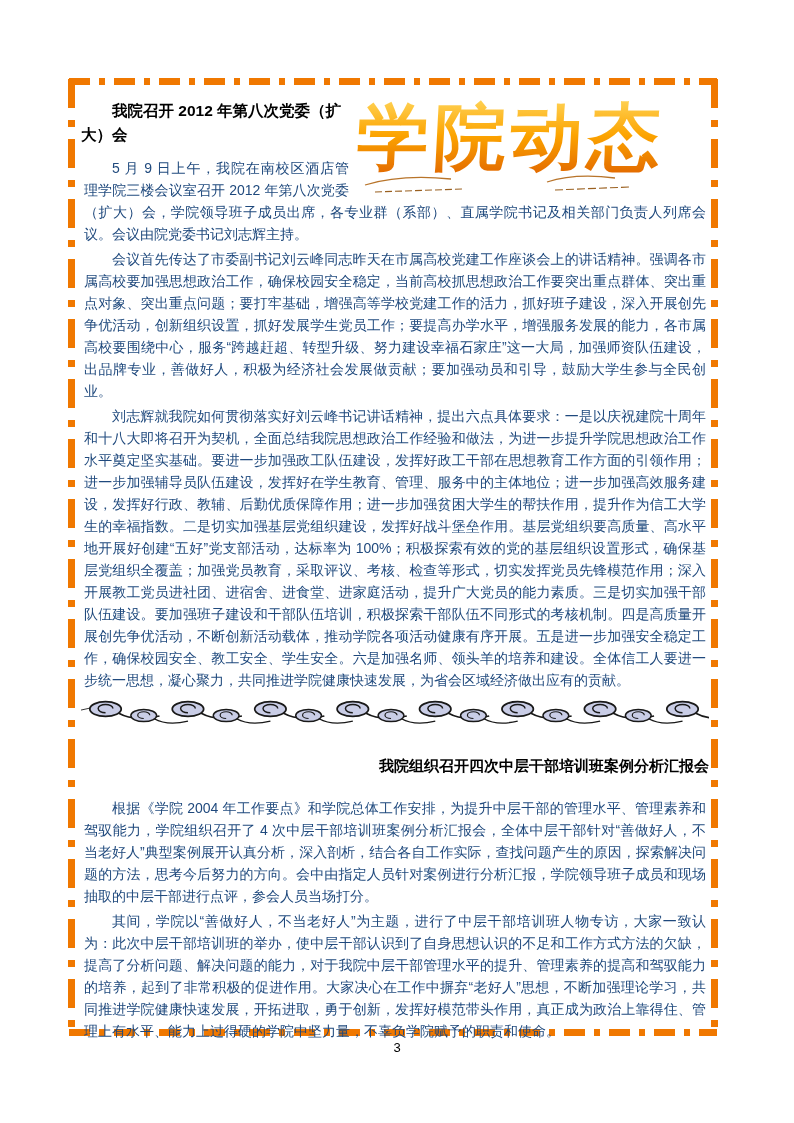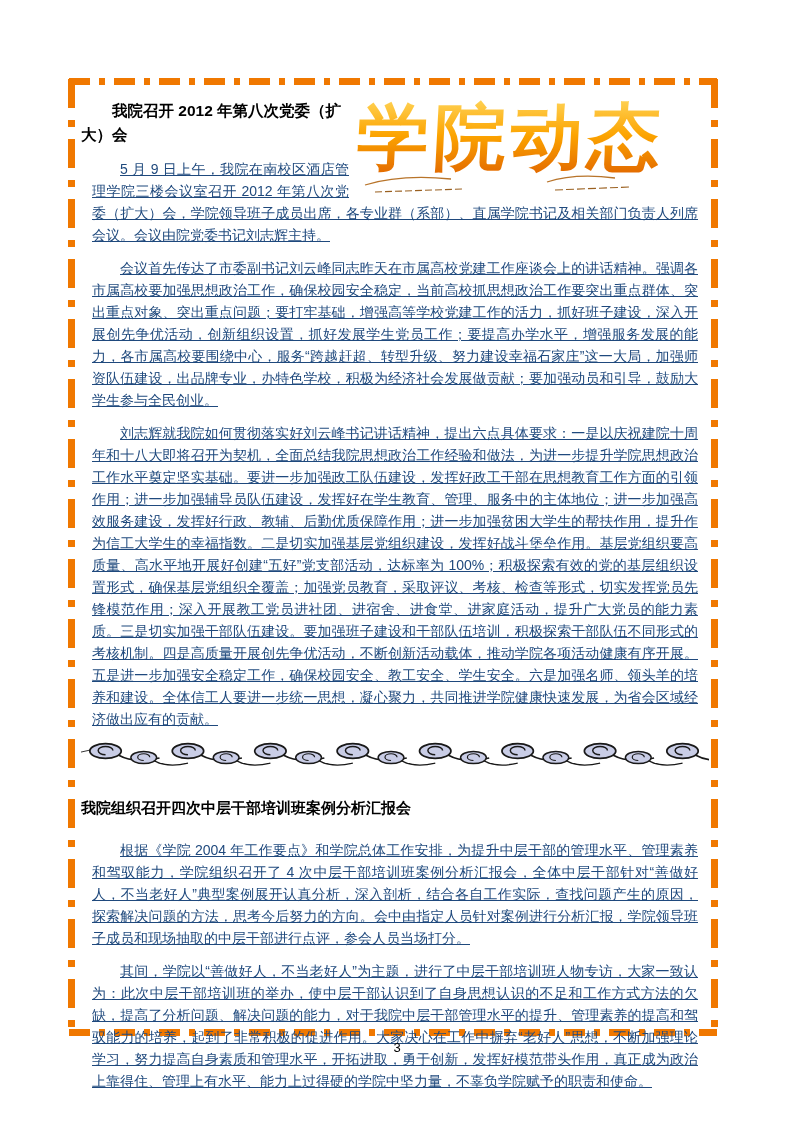--- a/index.html
+++ b/index.html
@@ -45,25 +45,25 @@
       background:linear-gradient(180deg,#FFD75E 0%,#FCA400 48%,#E06300 100%);
       -webkit-background-clip:text;background-clip:text;
       color:transparent;-webkit-text-fill-color:transparent;
     }
   }
   .sketch{position:absolute;left:2px;bottom:-12px;}
   h1.a1-title{
     margin:4px 0 10px;color:#000000;font-weight:bold;
     font-size:15.5px;line-height:24px;text-indent:2em;text-align:left;
   }
-  p.body-par{margin:11px;text-indent:2em;text-decoration:underline;}
+  p.body-par{margin:3px;text-indent:2em;}
   .divider-wrap{clear:none;margin:8px 0 2px;height:30px;}
   h2.a2-title{
     clear:both;margin:26px 0 20px;color:#000000;font-weight:bold;
-    font-size:15px;line-height:22px;text-align:left;text-indent:0;
+    font-size:15px;line-height:22px;text-align:right;text-indent:0;
   }
   .pagenum{
     position:absolute;left:0;right:0;top:1040px;text-align:center;
     color:#000000;font-size:13px;line-height:16px;
   }
 </style>
 </head>
 <body>
 
 <div class="sheet">
@@ -83,21 +83,21 @@
         <path d="M6,14 q 36,-11 86,-6" stroke="#B8742A" stroke-width="1.3" fill="none"></path>
         <path d="M16,21 l 88,-3" stroke="#9A6020" stroke-width="1.1" fill="none" stroke-dasharray="7 3"></path>
         <path d="M188,11 q 28,-9 68,-4" stroke="#B8742A" stroke-width="1.3" fill="none"></path>
         <path d="M196,19 l 74,-3" stroke="#9A6020" stroke-width="1.1" fill="none" stroke-dasharray="8 3"></path>
       </svg>
     </div>
 
     <h1 class="a1-title">我院召开 2012 年第八次党委（扩大）会</h1>
 
     <p class="body-par">5 月 9 日上午，我院在南校区酒店管理学院三楼会议室召开 2012 年第八次党委（扩大）会，学院领导班子成员出席，各专业群（系部）、直属学院书记及相关部门负责人列席会议。会议由院党委书记刘志辉主持。</p>
-    <p class="body-par">会议首先传达了市委副书记刘云峰同志昨天在市属高校党建工作座谈会上的讲话精神。强调各市属高校要加强思想政治工作，确保校园安全稳定，当前高校抓思想政治工作要突出重点群体、突出重点对象、突出重点问题；要打牢基础，增强高等学校党建工作的活力，抓好班子建设，深入开展创先争优活动，创新组织设置，抓好发展学生党员工作；要提高办学水平，增强服务发展的能力，各市属高校要围绕中心，服务“跨越赶超、转型升级、努力建设幸福石家庄”这一大局，加强师资队伍建设，出品牌专业，办特色学校，积极为经济社会发展做贡献；要加强动员和引导，鼓励大学生参与全民创业。</p>
+    <p class="body-par">会议首先传达了市委副书记刘云峰同志昨天在市属高校党建工作座谈会上的讲话精神。强调各市属高校要加强思想政治工作，确保校园安全稳定，当前高校抓思想政治工作要突出重点群体、突出重点对象、突出重点问题；要打牢基础，增强高等学校党建工作的活力，抓好班子建设，深入开展创先争优活动，创新组织设置，抓好发展学生党员工作；要提高办学水平，增强服务发展的能力，各市属高校要围绕中心，服务“跨越赶超、转型升级、努力建设幸福石家庄”这一大局，加强师资队伍建设，出品牌专业，善做好人，积极为经济社会发展做贡献；要加强动员和引导，鼓励大学生参与全民创业。</p>
     <p class="body-par">刘志辉就我院如何贯彻落实好刘云峰书记讲话精神，提出六点具体要求：一是以庆祝建院十周年和十八大即将召开为契机，全面总结我院思想政治工作经验和做法，为进一步提升学院思想政治工作水平奠定坚实基础。要进一步加强政工队伍建设，发挥好政工干部在思想教育工作方面的引领作用；进一步加强辅导员队伍建设，发挥好在学生教育、管理、服务中的主体地位；进一步加强高效服务建设，发挥好行政、教辅、后勤优质保障作用；进一步加强贫困大学生的帮扶作用，提升作为信工大学生的幸福指数。二是切实加强基层党组织建设，发挥好战斗堡垒作用。基层党组织要高质量、高水平地开展好创建“五好”党支部活动，达标率为 100%；积极探索有效的党的基层组织设置形式，确保基层党组织全覆盖；加强党员教育，采取评议、考核、检查等形式，切实发挥党员先锋模范作用；深入开展教工党员进社团、进宿舍、进食堂、进家庭活动，提升广大党员的能力素质。三是切实加强干部队伍建设。要加强班子建设和干部队伍培训，积极探索干部队伍不同形式的考核机制。四是高质量开展创先争优活动，不断创新活动载体，推动学院各项活动健康有序开展。五是进一步加强安全稳定工作，确保校园安全、教工安全、学生安全。六是加强名师、领头羊的培养和建设。全体信工人要进一步统一思想，凝心聚力，共同推进学院健康快速发展，为省会区域经济做出应有的贡献。</p>
 
     <div class="divider-wrap">
       <svg width="628" height="30" viewBox="0 0 640 30" preserveAspectRatio="xMinYMid meet">
         <defs>
           <g id="sw">
             <path d="M30,12 q 16,9 42,3" fill="none" stroke="#191919" stroke-width="1.7"></path>
             <ellipse cx="17" cy="8" rx="16" ry="7.5" fill="#C9CDE6" stroke="#191919" stroke-width="1.8"></ellipse>
             <path d="M24.5,7.5 a 7.5,4.2 0 1 0 -7.5,4.2" fill="none" stroke="#191919" stroke-width="1.5"></path>
           </g>
@@ -117,19 +117,19 @@
         <use href="#sw" transform="translate(470,10) scale(0.82)"></use>
         <use href="#sw" transform="translate(512,2)"></use>
         <use href="#sw" transform="translate(554,10) scale(0.82)"></use>
         <use href="#sw" transform="translate(596,2)"></use>
       </svg>
     </div>
 
     <h2 class="a2-title">我院组织召开四次中层干部培训班案例分析汇报会</h2>
 
     <p class="body-par">根据《学院 2004 年工作要点》和学院总体工作安排，为提升中层干部的管理水平、管理素养和驾驭能力，学院组织召开了 4 次中层干部培训班案例分析汇报会，全体中层干部针对“善做好人，不当老好人”典型案例展开认真分析，深入剖析，结合各自工作实际，查找问题产生的原因，探索解决问题的方法，思考今后努力的方向。会中由指定人员针对案例进行分析汇报，学院领导班子成员和现场抽取的中层干部进行点评，参会人员当场打分。</p>
-    <p class="body-par">其间，学院以“善做好人，不当老好人”为主题，进行了中层干部培训班人物专访，大家一致认为：此次中层干部培训班的举办，使中层干部认识到了自身思想认识的不足和工作方式方法的欠缺，提高了分析问题、解决问题的能力，对于我院中层干部管理水平的提升、管理素养的提高和驾驭能力的培养，起到了非常积极的促进作用。大家决心在工作中摒弃“老好人”思想，不断加强理论学习，努力提高自身素质和管理水平，开拓进取，勇于创新，发挥好模范带头作用，真正成为政治上靠得住、管理上有水平、能力上过得硬的学院中坚力量，不辜负学院赋予的职责和使命。</p>
+    <p class="body-par">其间，学院以“善做好人，不当老好人”为主题，进行了中层干部培训班人物专访，大家一致认为：此次中层干部培训班的举办，使中层干部认识到了自身思想认识的不足和工作方式方法的欠缺，提高了分析问题、解决问题的能力，对于我院中层干部管理水平的提升、管理素养的提高和驾驭能力的培养，起到了非常积极的促进作用。大家决心在工作中摒弃“老好人”思想，不断加强理论学习，共同推进学院健康快速发展，开拓进取，勇于创新，发挥好模范带头作用，真正成为政治上靠得住、管理上有水平、能力上过得硬的学院中坚力量，不辜负学院赋予的职责和使命。</p>
 
   </div>
 
   <div class="pagenum">3</div>
 
 </div>
 
 </body></html>

